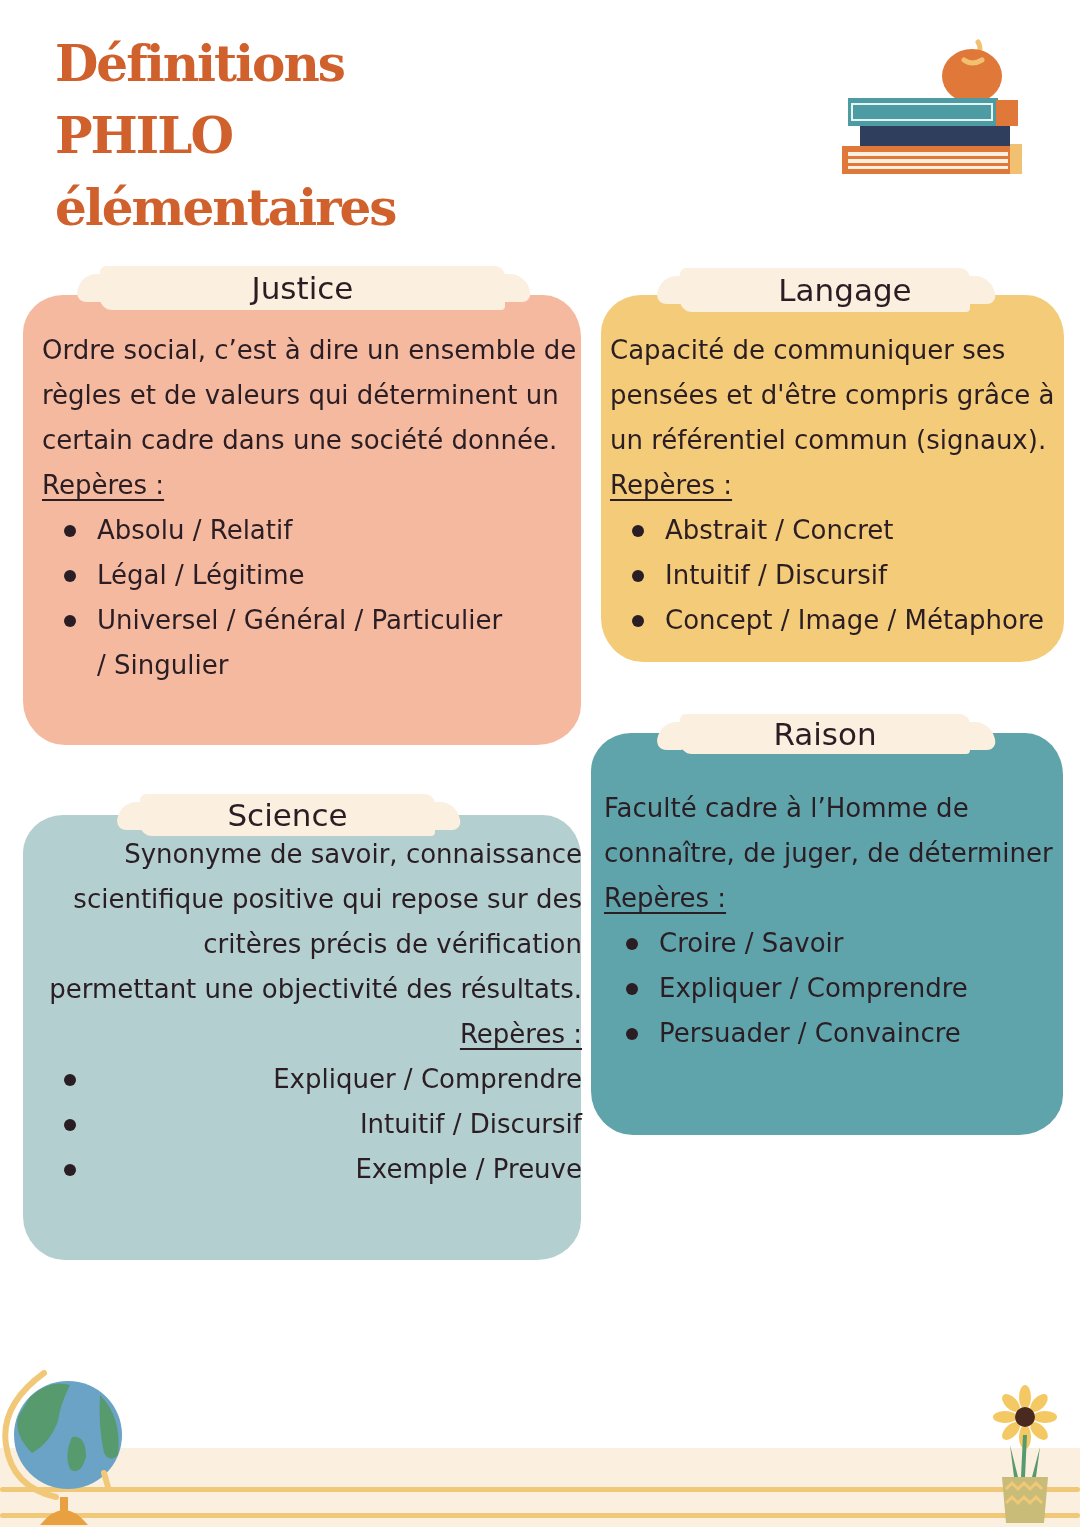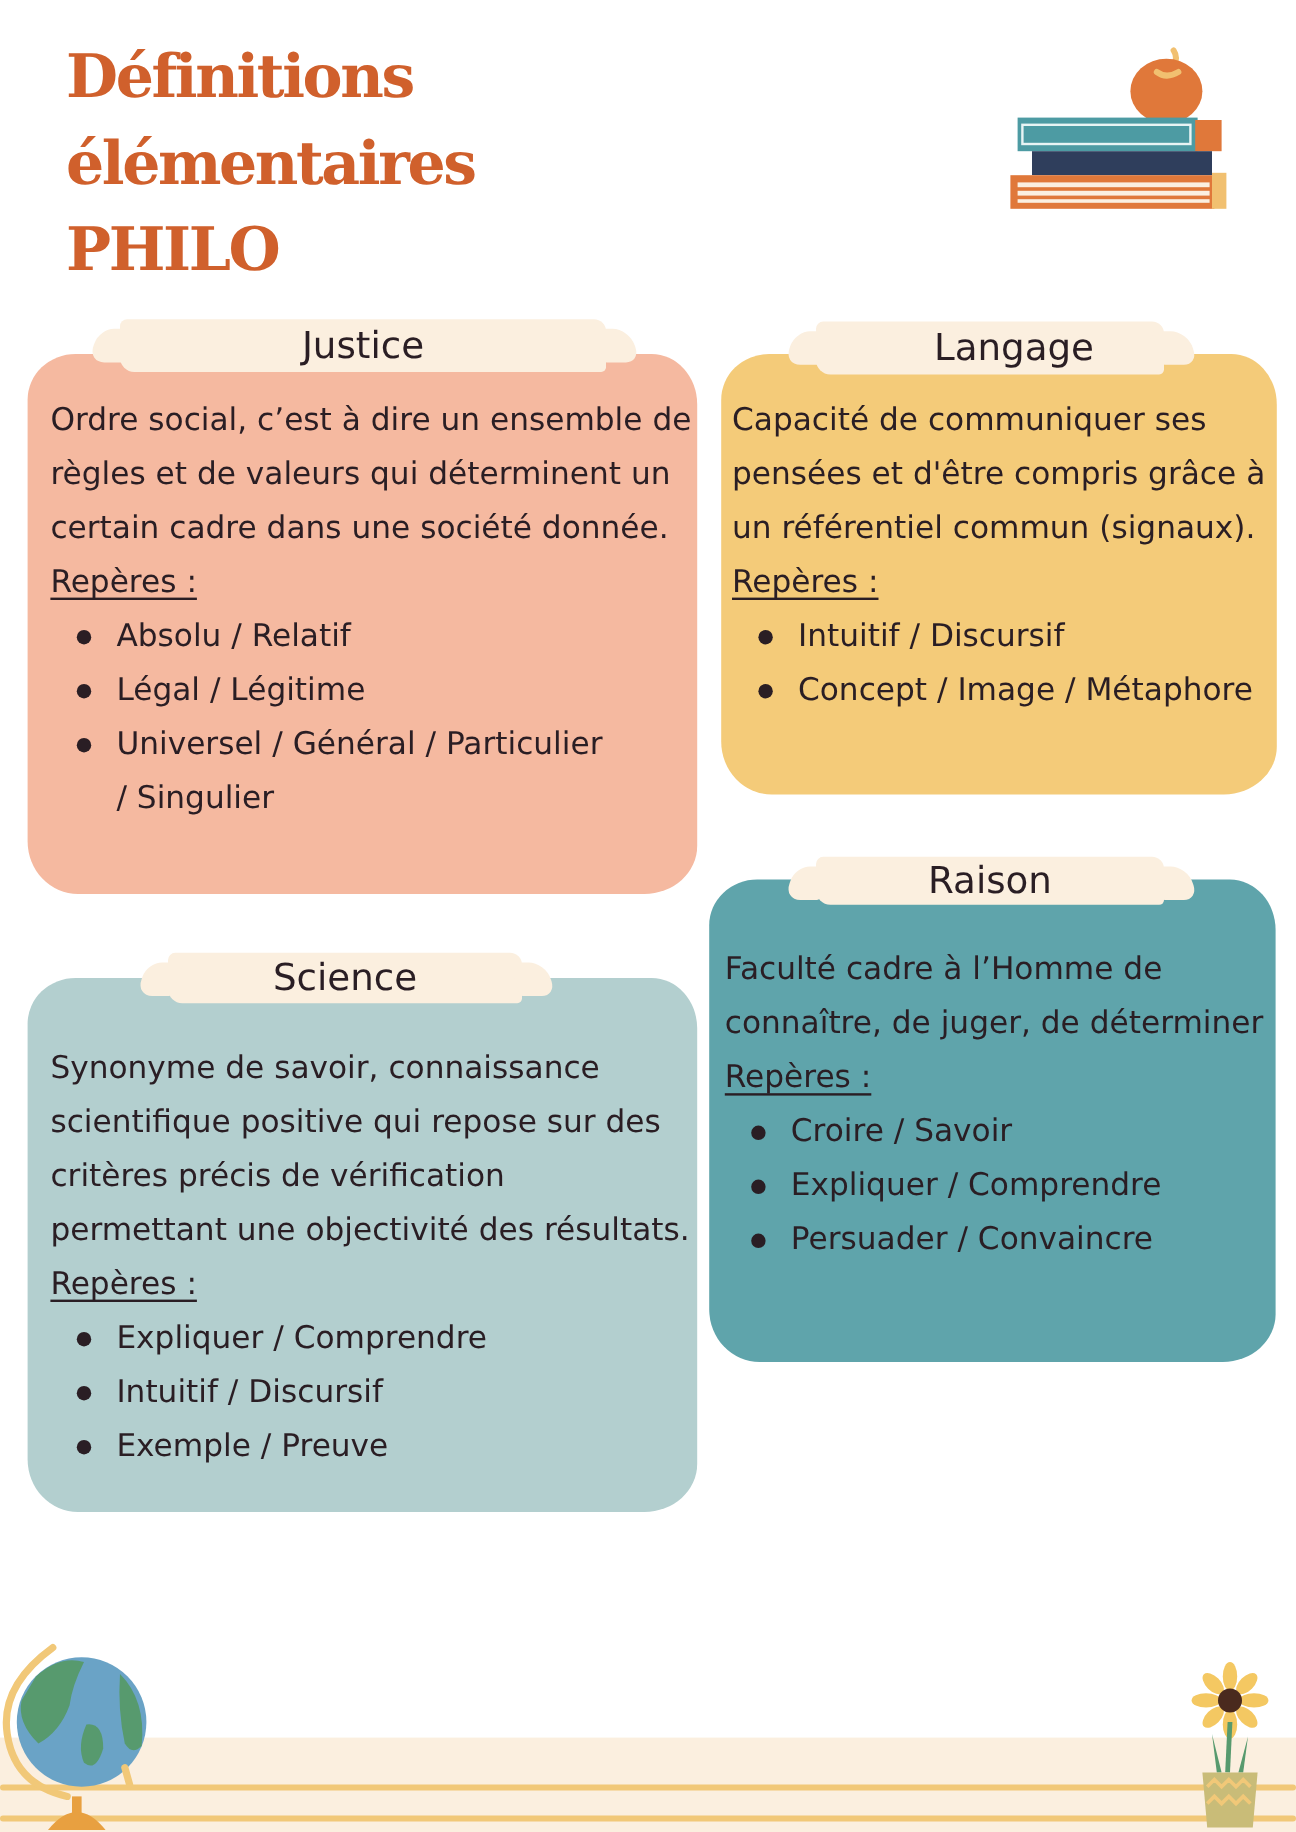--- a/index.html
+++ b/index.html
@@ -44,22 +44,22 @@
   .footer-band { position: absolute; left: 0; top: 1448px; width: 1080px; height: 79px; background: #fbefdf; }
   .stripe { position: absolute; left: 0; width: 1080px; height: 5px; background: #f1c878; border-radius: 3px; }
   .globe { position: absolute; left: 0; top: 1365px; width: 130px; height: 162px; }
   .flower { position: absolute; left: 990px; top: 1385px; width: 70px; height: 140px; }
 </style>
 </head>
 <body>
 
 <div class="title">
   <div>Définitions</div>
+  <div>PHILO</div>
   <div>élémentaires</div>
-  <div>PHILO</div>
 </div>
 
 <svg class="books" viewBox="0 0 190 140">
   <path d="M140 4 q4 6 0 14" stroke="#f1c070" stroke-width="5" fill="none" stroke-linecap="round"></path>
   <ellipse cx="134" cy="38" rx="30" ry="27" fill="#e0783a"></ellipse>
   <path d="M126 22 q8 6 18 0" stroke="#f1c070" stroke-width="5" fill="none" stroke-linecap="round"></path>
   <rect x="10" y="60" width="150" height="28" fill="#4d9ba3"></rect>
   <rect x="14" y="66" width="140" height="16" fill="none" stroke="#e8f4f4" stroke-width="2"></rect>
   <rect x="158" y="62" width="22" height="26" fill="#e0783a"></rect>
   <rect x="22" y="88" width="150" height="20" fill="#2f3e5c"></rect>
@@ -92,20 +92,21 @@
   <div class="card" style="left:601px; top:295px; width:463px; height:367px; background:#f4cb79;"></div>
   <div class="banner" style="left:680px; top:268px; width:290px;">
     <span style="margin-left:40px;">Langage</span>
   </div>
   <div class="content" style="left:610px; top:328px; width:450px;">
     <p>Capacité de communiquer ses</p>
     <p>pensées et d'être compris grâce à</p>
     <p>un référentiel commun (signaux).</p>
     <p class="reperes">Repères :</p>
     <ul>
+      <li>Abstrait / Concret</li>
       <li>Intuitif / Discursif</li>
       <li>Concept / Image / Métaphore</li>
     </ul>
   </div>
 </section>
 
 <section>
   <div class="card" style="left:591px; top:733px; width:472px; height:402px; background:#5fa4ab;"></div>
   <div class="banner" style="left:680px; top:714px; width:290px; height:40px;">
     <span>Raison</span>
@@ -120,21 +121,21 @@
       <li>Persuader / Convaincre</li>
     </ul>
   </div>
 </section>
 
 <section>
   <div class="card" style="left:23px; top:815px; width:558px; height:445px; background:#b3cfcf;"></div>
   <div class="banner" style="left:140px; top:794px; width:295px; height:42px;">
     <span>Science</span>
   </div>
-  <div class="content" style="left:42px; top:868px; width:540px;">
+  <div class="content" style="left:42px; top:832px; width:540px;text-align:right;">
     <p>Synonyme de savoir, connaissance</p>
     <p>scientifique positive qui repose sur des</p>
     <p>critères  précis de vérification</p>
     <p>permettant une objectivité des résultats.</p>
     <p class="reperes">Repères :</p>
     <ul>
       <li>Expliquer / Comprendre</li>
       <li>Intuitif / Discursif</li>
       <li>Exemple / Preuve</li>
     </ul>

